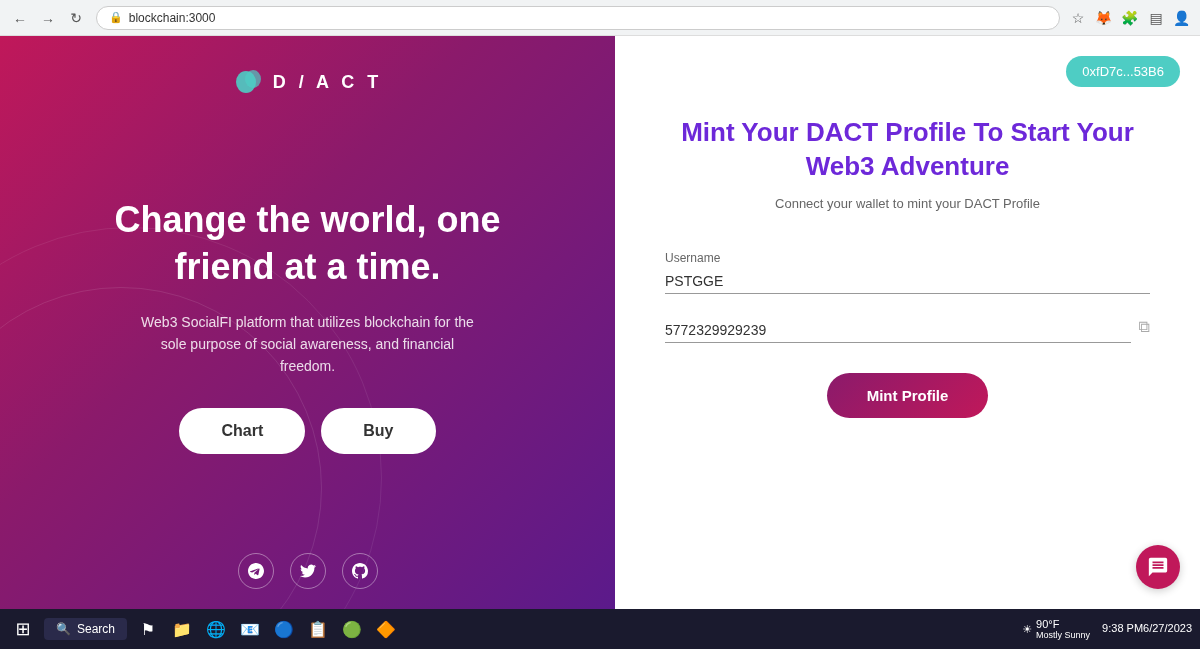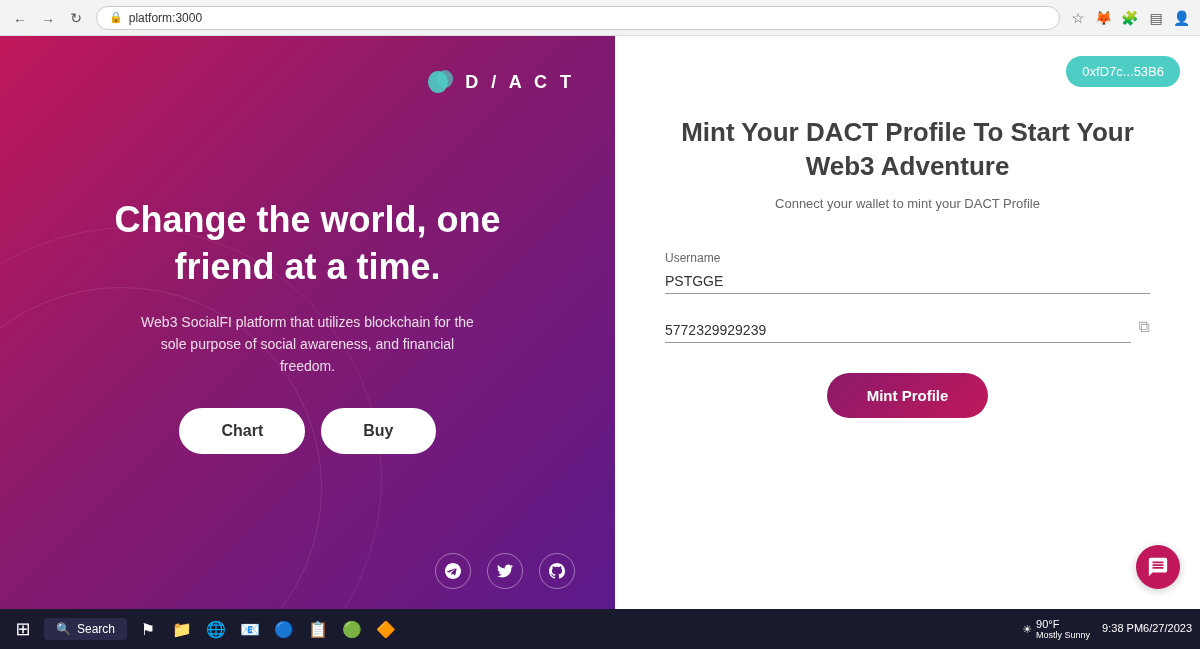--- a/index.html
+++ b/index.html
@@ -36,21 +36,21 @@
       flex: 1;
       display: flex;
     }
 
     
     .left-panel {
       width: 615px;
       background: linear-gradient(135deg, #c0185a 0%, #8b1a6b 40%, #5b1a8b 100%);
       display: flex;
       flex-direction: column;
-      align-items: flex-end;
+      align-items: center;
       justify-content: space-between;
       padding: 30px 40px 20px;
       position: relative;
       overflow: hidden;
     }
 
     
     .left-panel::before {
       content: '';
       position: absolute;
@@ -183,21 +183,21 @@
     }
 
     .mint-section {
       margin-top: 50px;
       flex: 1;
     }
 
     .mint-title {
       font-size: 26px;
       font-weight: 700;
-      color: #404040;
+      color: #6d28d9;
       text-align: center;
       line-height: 1.3;
       margin-bottom: 12px;
     }
 
     .mint-subtitle {
       font-size: 13px;
       color: #666;
       text-align: center;
       margin-bottom: 40px;
@@ -308,21 +308,21 @@
 <body>
 
 <div class="browser-chrome">
   <div class="nav-buttons">
     <button class="nav-btn">←</button>
     <button class="nav-btn">→</button>
     <button class="nav-btn">↻</button>
   </div>
   <div class="address-bar">
     <span class="lock-icon">🔒</span>
-    <span>platform:3000</span>
+    <span>blockchain:3000</span>
   </div>
   <div class="browser-actions">
     <div class="browser-action-icon">☆</div>
     <div class="browser-action-icon">🦊</div>
     <div class="browser-action-icon">🧩</div>
     <div class="browser-action-icon">▤</div>
     <div class="browser-action-icon">👤</div>
   </div>
 </div>
 

